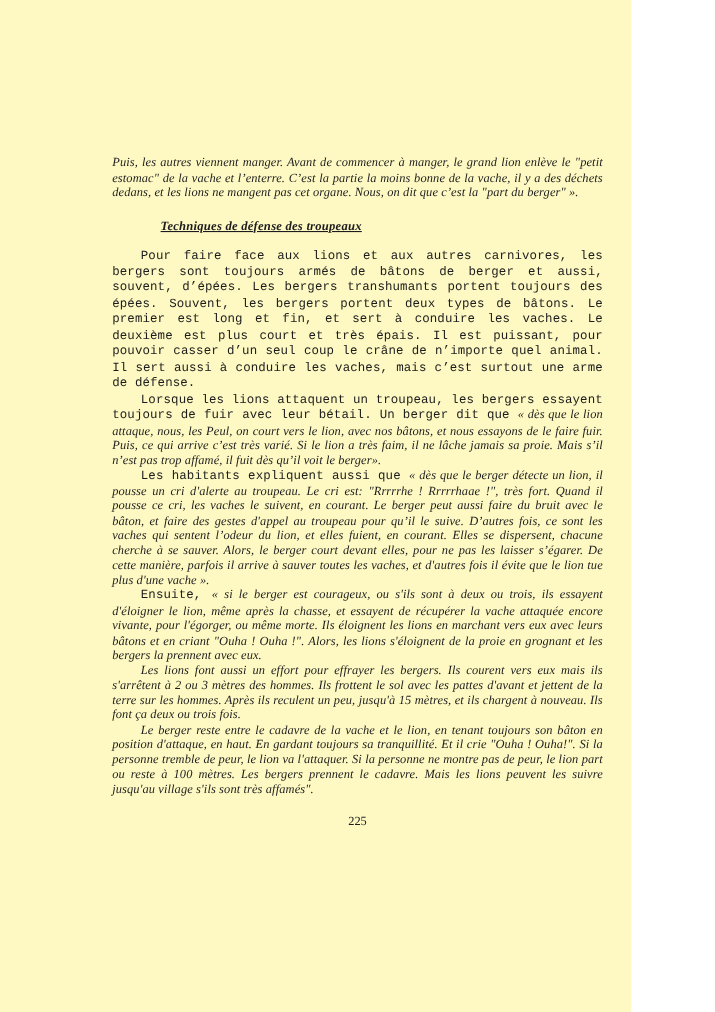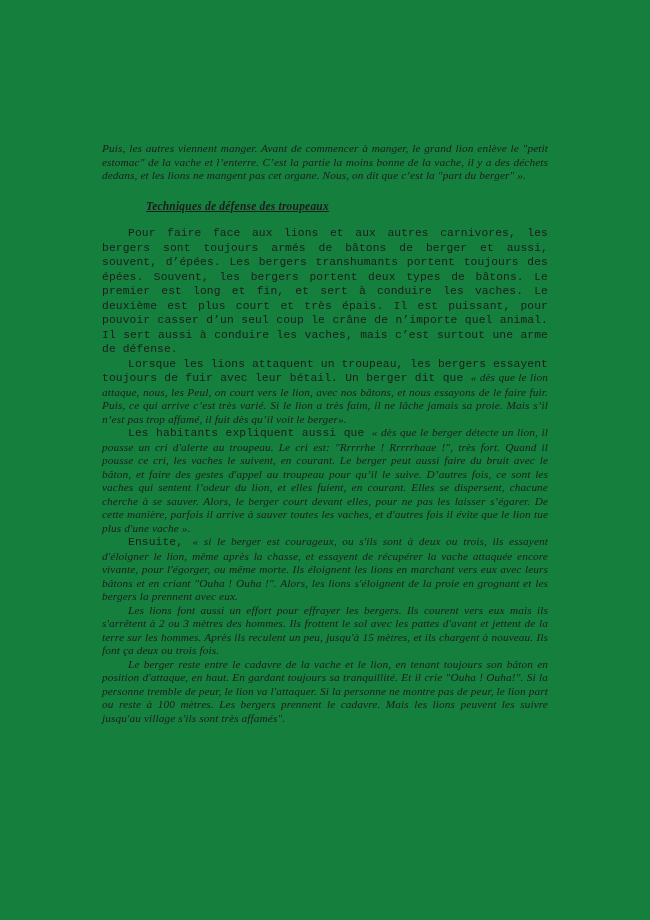--- a/index.html
+++ b/index.html
@@ -2,23 +2,23 @@
 <html><head>
 <meta charset="utf-8">
 <style>
   html, body {
     margin: 0;
     padding: 0;
     background: #ffffff;
   }
   .page {
     position: relative;
-    width: 650px;
+    width: 574px;
     height: 920px;
-    background: #15803d;
+    background: #fef9c3;
     font-family: "Liberation Serif", "DejaVu Serif", serif;
     color: #1c1c1c;
     overflow: hidden;
   }
   .content {
     position: absolute;
     left: 102px;
     top: 142px;
     width: 446px;
   }
@@ -71,13 +71,14 @@
   <div class="content" id="doc-content">
       <p class="para"><span class="run-italic">Puis, les autres viennent manger. Avant de commencer à manger, le grand lion enlève le "petit estomac" de la vache et l’enterre. C’est la partie la moins bonne de la vache, il y a des déchets dedans, et les lions ne mangent pas cet organe. Nous, on dit que c’est la "part du berger" ».</span></p>
       <div class="heading"><span class="heading-text">Techniques de défense des troupeaux</span></div>
       <p class="para indent"><span class="run-regular">Pour faire face aux lions et aux autres carnivores, les bergers sont toujours armés de bâtons de berger et aussi, souvent, d’épées. Les bergers transhumants portent toujours des épées. Souvent, les bergers portent deux types de bâtons. Le premier est long et fin, et sert à conduire les vaches. Le deuxième est plus court et très épais. Il est puissant, pour pouvoir casser d’un seul coup le crâne de n’importe quel animal. Il sert aussi à conduire les vaches, mais c’est surtout une arme de défense.</span></p>
       <p class="para indent"><span class="run-regular">Lorsque les lions attaquent un troupeau, les bergers essayent toujours de fuir avec leur bétail. Un berger dit que </span><span class="run-italic">« dès que le lion attaque, nous, les Peul, on court vers le lion, avec nos bâtons, et nous essayons de le faire fuir. Puis, ce qui arrive c’est très varié. Si le lion a très faim, il ne lâche jamais sa proie. Mais s’il n’est pas trop affamé, il fuit dès qu’il voit le berger».</span></p>
       <p class="para indent"><span class="run-regular">Les habitants expliquent aussi que </span><span class="run-italic">« dès que le berger détecte un lion, il pousse un cri d'alerte au troupeau. Le cri est: "Rrrrrhe ! Rrrrrhaae !", très fort. Quand il pousse ce cri, les vaches le suivent, en courant. Le berger peut aussi faire du bruit avec le bâton, et faire des gestes d'appel au troupeau pour qu’il le suive. D’autres fois, ce sont les vaches qui sentent l’odeur du lion, et elles fuient, en courant. Elles se dispersent, chacune cherche à se sauver. Alors, le berger court devant elles, pour ne pas les laisser s’égarer. De cette manière, parfois il arrive à sauver toutes les vaches, et d'autres fois il évite que le lion tue plus d'une vache ».</span></p>
       <p class="para indent"><span class="run-regular">Ensuite, </span><span class="run-italic">« si le berger est courageux, ou s'ils sont à deux ou trois, ils essayent d'éloigner le lion, même après la chasse, et essayent de récupérer la vache attaquée encore vivante, pour l'égorger, ou même morte. Ils éloignent les lions en marchant vers eux avec leurs bâtons et en criant "Ouha ! Ouha !". Alors, les lions s'éloignent de la proie en grognant et les bergers la prennent avec eux.</span></p>
       <p class="para indent"><span class="run-italic">Les lions font aussi un effort pour effrayer les bergers. Ils courent vers eux mais ils s'arrêtent à 2 ou 3 mètres des hommes. Ils frottent le sol avec les pattes d'avant et jettent de la terre sur les hommes. Après ils reculent un peu, jusqu'à 15 mètres, et ils chargent à nouveau. Ils font ça deux ou trois fois.</span></p>
       <p class="para indent"><span class="run-italic">Le berger reste entre le cadavre de la vache et le lion, en tenant toujours son bâton en position d'attaque, en haut. En gardant toujours sa tranquillité. Et il crie "Ouha ! Ouha!". Si la personne tremble de peur, le lion va l'attaquer. Si la personne ne montre pas de peur, le lion part ou reste à 100 mètres. Les bergers prennent le cadavre. Mais les lions peuvent les suivre jusqu'au village s'ils sont très affamés".</span></p>
     </div>
+  <div class="page-number">225</div>
 </div>
 
 </body></html>

